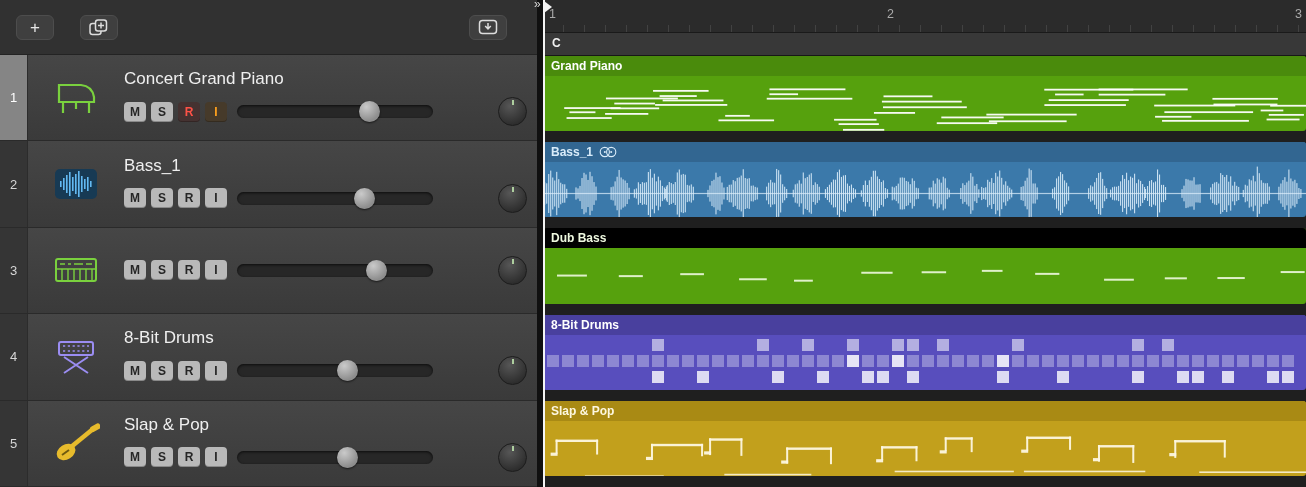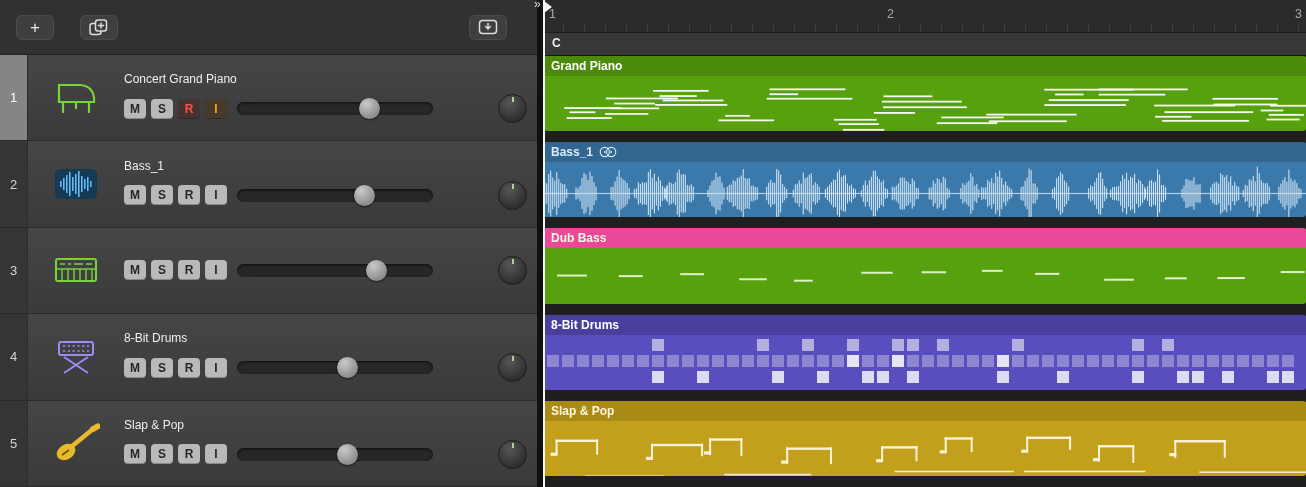--- a/index.html
+++ b/index.html
@@ -11,21 +11,21 @@
   .toolbar{height:55px;flex:0 0 55px;display:flex;align-items:center;background:#313131;border-bottom:1px solid #232323;padding:0 0 0 16px;box-sizing:border-box;}
   .tbtn{height:25px;min-width:38px;padding:0 8px;border-radius:6px;background:#3f3f3f;border:1px solid #4d4d4d;display:flex;align-items:center;justify-content:center;color:#e8e8e8;font-size:17px;line-height:1;box-sizing:border-box;}
   .tbtn + .tbtn{margin-left:26px;}
   .tbtn.right{margin-left:auto;margin-right:30px;}
   .rows{flex:1;display:grid;grid-template-rows:repeat(5,1fr);}
   .trow{display:flex;background:linear-gradient(#464646,#3a3a3a);border-bottom:1px solid #2a2a2a;box-sizing:border-box;}
   .num{width:27px;flex:0 0 27px;display:flex;align-items:center;justify-content:center;background:#353535;border-right:1px solid #2c2c2c;color:#d6d6d6;font-size:13px;}
   .trow.selected .num{background:#858585;color:#ffffff;}
   .iconcell{width:96px;flex:0 0 96px;display:flex;align-items:center;justify-content:center;}
   .meta{flex:1;display:flex;flex-direction:column;justify-content:center;gap:8px;padding-right:10px;min-width:0;}
-  .nameline{color:#efefef;font-size:12px;white-space:nowrap;}
+  .nameline{color:#efefef;font-size:17px;white-space:nowrap;}
   .nameline .sep{color:#8d8d8d;margin:0 4px;}
   .nameline .subtitle{color:#9d9d9d;}
   .ctrlline{display:flex;align-items:center;gap:10px;}
   .msri{display:flex;gap:5px;}
   .btn{width:22px;height:20px;border-radius:4px;background:#b9b9b9;color:#262626;font-size:12px;font-weight:bold;display:flex;align-items:center;justify-content:center;box-shadow:inset 0 -1px 0 rgba(0,0,0,.25);}
   .btn.rec{background:#453231;color:#ff5247;}
   .btn.inp{background:#463a2a;color:#ffa21e;}
   .slider{position:relative;flex:1;max-width:196px;height:13px;border-radius:7px;background:#272727;box-shadow:inset 0 1px 3px rgba(0,0,0,.7);}
   .thumb{position:absolute;top:-4px;width:21px;height:21px;border-radius:50%;background:radial-gradient(circle at 35% 28%,#cacaca,#8d8d8d 70%);box-shadow:0 1px 2px rgba(0,0,0,.6);}
   .knob{margin-left:auto;width:27px;height:27px;border-radius:50%;background:radial-gradient(circle at 40% 30%,#565656,#2d2d2d 75%);border:1px solid #1c1c1c;position:relative;flex:0 0 27px;}
@@ -613,21 +613,21 @@
                 <rect x="751.3435665116025" y="17.76608717387468" width="1.1" height="27.467825652250635" fill="#d9ecfa" opacity="0.9"></rect>
                 <rect x="753.3435665116025" y="21.100862806150346" width="1.1" height="20.798274387699305" fill="#d9ecfa" opacity="0.9"></rect>
                 <rect x="755.3435665116025" y="26.03304252803494" width="1.1" height="10.933914943930118" fill="#d9ecfa" opacity="0.9"></rect>
                 <rect x="757.3435665116025" y="27.06963386820605" width="1.1" height="8.860732263587897" fill="#d9ecfa" opacity="0.9"></rect>
               </svg>
             </div>
         </div>
       </div>
       <div class="rrow">
         <div class="region" style="background: rgb(86, 161, 13);">
-          <div class="rheader" style="background: #ec4899; color: rgb(238, 248, 223);">
+          <div class="rheader" style="background: #000000; color: rgb(238, 248, 223);">
               <span>Dub Bass</span>
             </div>
           <div class="rbody">
               <svg width="763" height="63">
                 <rect x="14.00918755447492" y="26.563515559807417" width="29.885266434401274" height="2" fill="#eef8df" opacity="0.9"></rect>
                 <rect x="75.78369030356407" y="27.1305678217113" width="24.045333463698626" height="2" fill="#eef8df" opacity="0.9"></rect>
                 <rect x="137.22702725278214" y="25.172684816680846" width="23.720557864755392" height="2" fill="#eef8df" opacity="0.9"></rect>
                 <rect x="196.11045184358954" y="30.260054476596412" width="27.667699445039034" height="2" fill="#eef8df" opacity="0.9"></rect>
                 <rect x="251.00214324099943" y="31.677193303629753" width="18.825030621141195" height="2" fill="#eef8df" opacity="0.9"></rect>
                 <rect x="318.2967264344916" y="23.747136605009434" width="31.30778494849801" height="2" fill="#eef8df" opacity="0.9"></rect>

